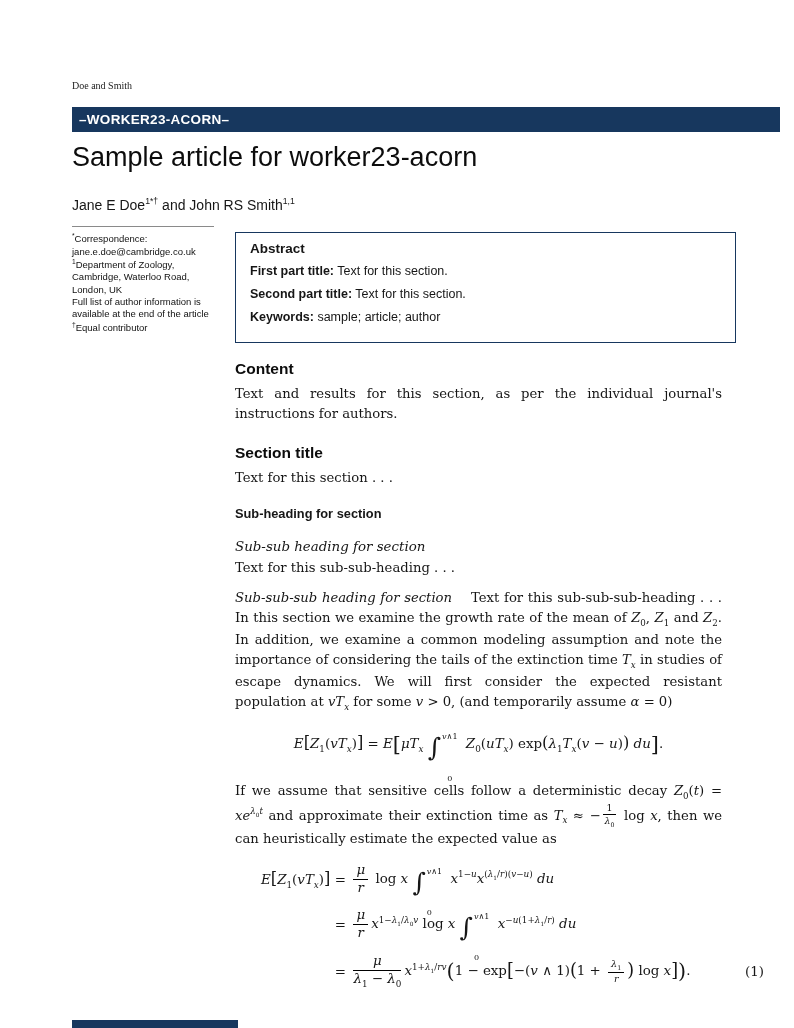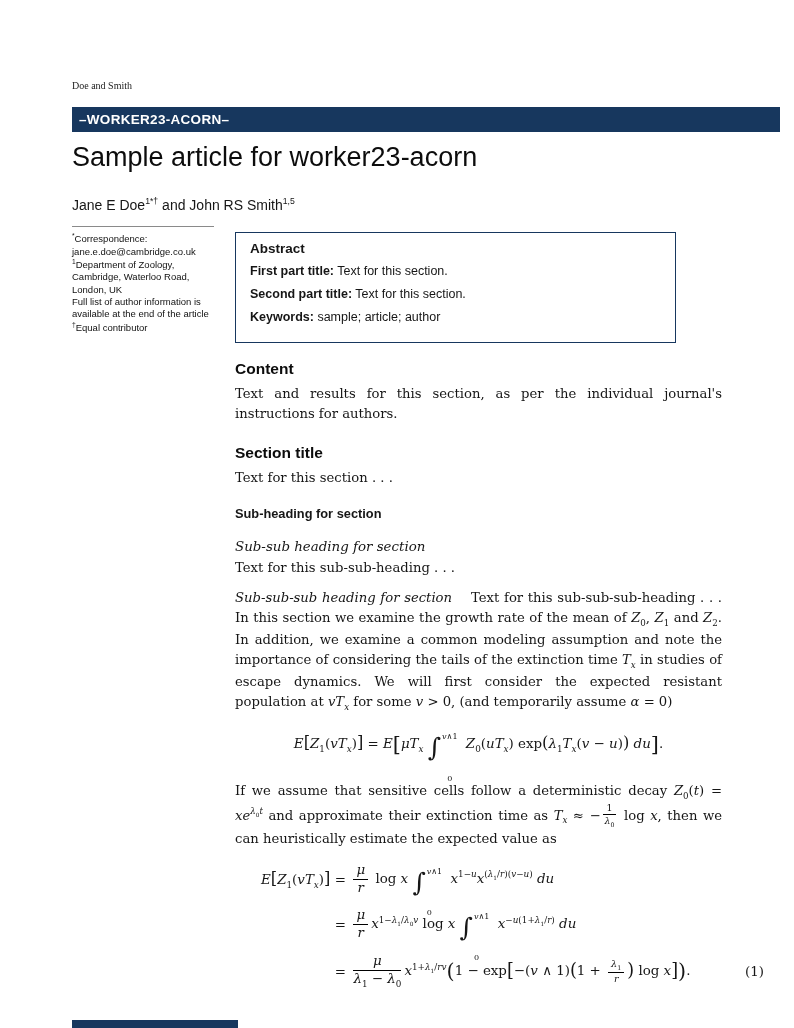--- a/index.html
+++ b/index.html
@@ -25,21 +25,21 @@
   .authors { position:absolute; top:196px; left:72px;
     font-family:"Liberation Sans",sans-serif; font-size:14px; }
   .authors sup { font-size:62%; }
 
   .sidebar { position:absolute; top:226px; left:72px; width:142px;
     border-top:1px solid #8a8a8a; padding-top:5px;
     font-family:"Liberation Sans",sans-serif; font-size:9.5px; line-height:1.3; color:#111; }
   .sidebar p { margin:0; }
   .sidebar sup { font-size:70%; }
 
-  .abstract { position:absolute; top:232px; left:235px; width:441px;
+  .abstract { position:absolute; top:232px; left:235px; width:501px;
     border:1.6px solid var(--accent); padding:8px 14px 10px;
     font-family:"Liberation Sans",sans-serif; font-size:12.5px; }
   .abstract-heading { font-weight:700; font-size:13.5px; margin-bottom:7px; }
   .abs-item { margin:0 0 6px; line-height:1.35; }
   .abs-item b { font-weight:700; }
 
   .main { position:absolute; top:356px; left:235px; width:487px; }
   .main h2 { font-family:"Liberation Sans",sans-serif; font-weight:700; font-size:15.5px;
     margin:20px 0 6px; color:#0c0c0c; }
   .main h2:first-child { margin-top:4px; }
@@ -83,21 +83,21 @@
 <div class="page">
 
   <div class="running-head">Doe and Smith</div>
 
   <div class="banner">
     <span>–WORKER23-ACORN–</span>
   </div>
 
   <h1 class="title">Sample article for worker23-acorn</h1>
 
-  <div class="authors">Jane E Doe<sup>1*†</sup> and John RS Smith<sup>1,5</sup></div>
+  <div class="authors">Jane E Doe<sup>1*†</sup> and John RS Smith<sup>1,1</sup></div>
 
   <aside class="sidebar">
     <p><sup>*</sup>Correspondence:<br>jane.e.doe@cambridge.co.uk</p>
     <p><sup>1</sup>Department of Zoology, Cambridge, Waterloo Road, London, UK</p>
     <p>Full list of author information is available at the end of the article</p>
     <p><sup>†</sup>Equal contributor</p>
   </aside>
 
   <section class="abstract">
     <div class="abstract-heading">Abstract</div>

